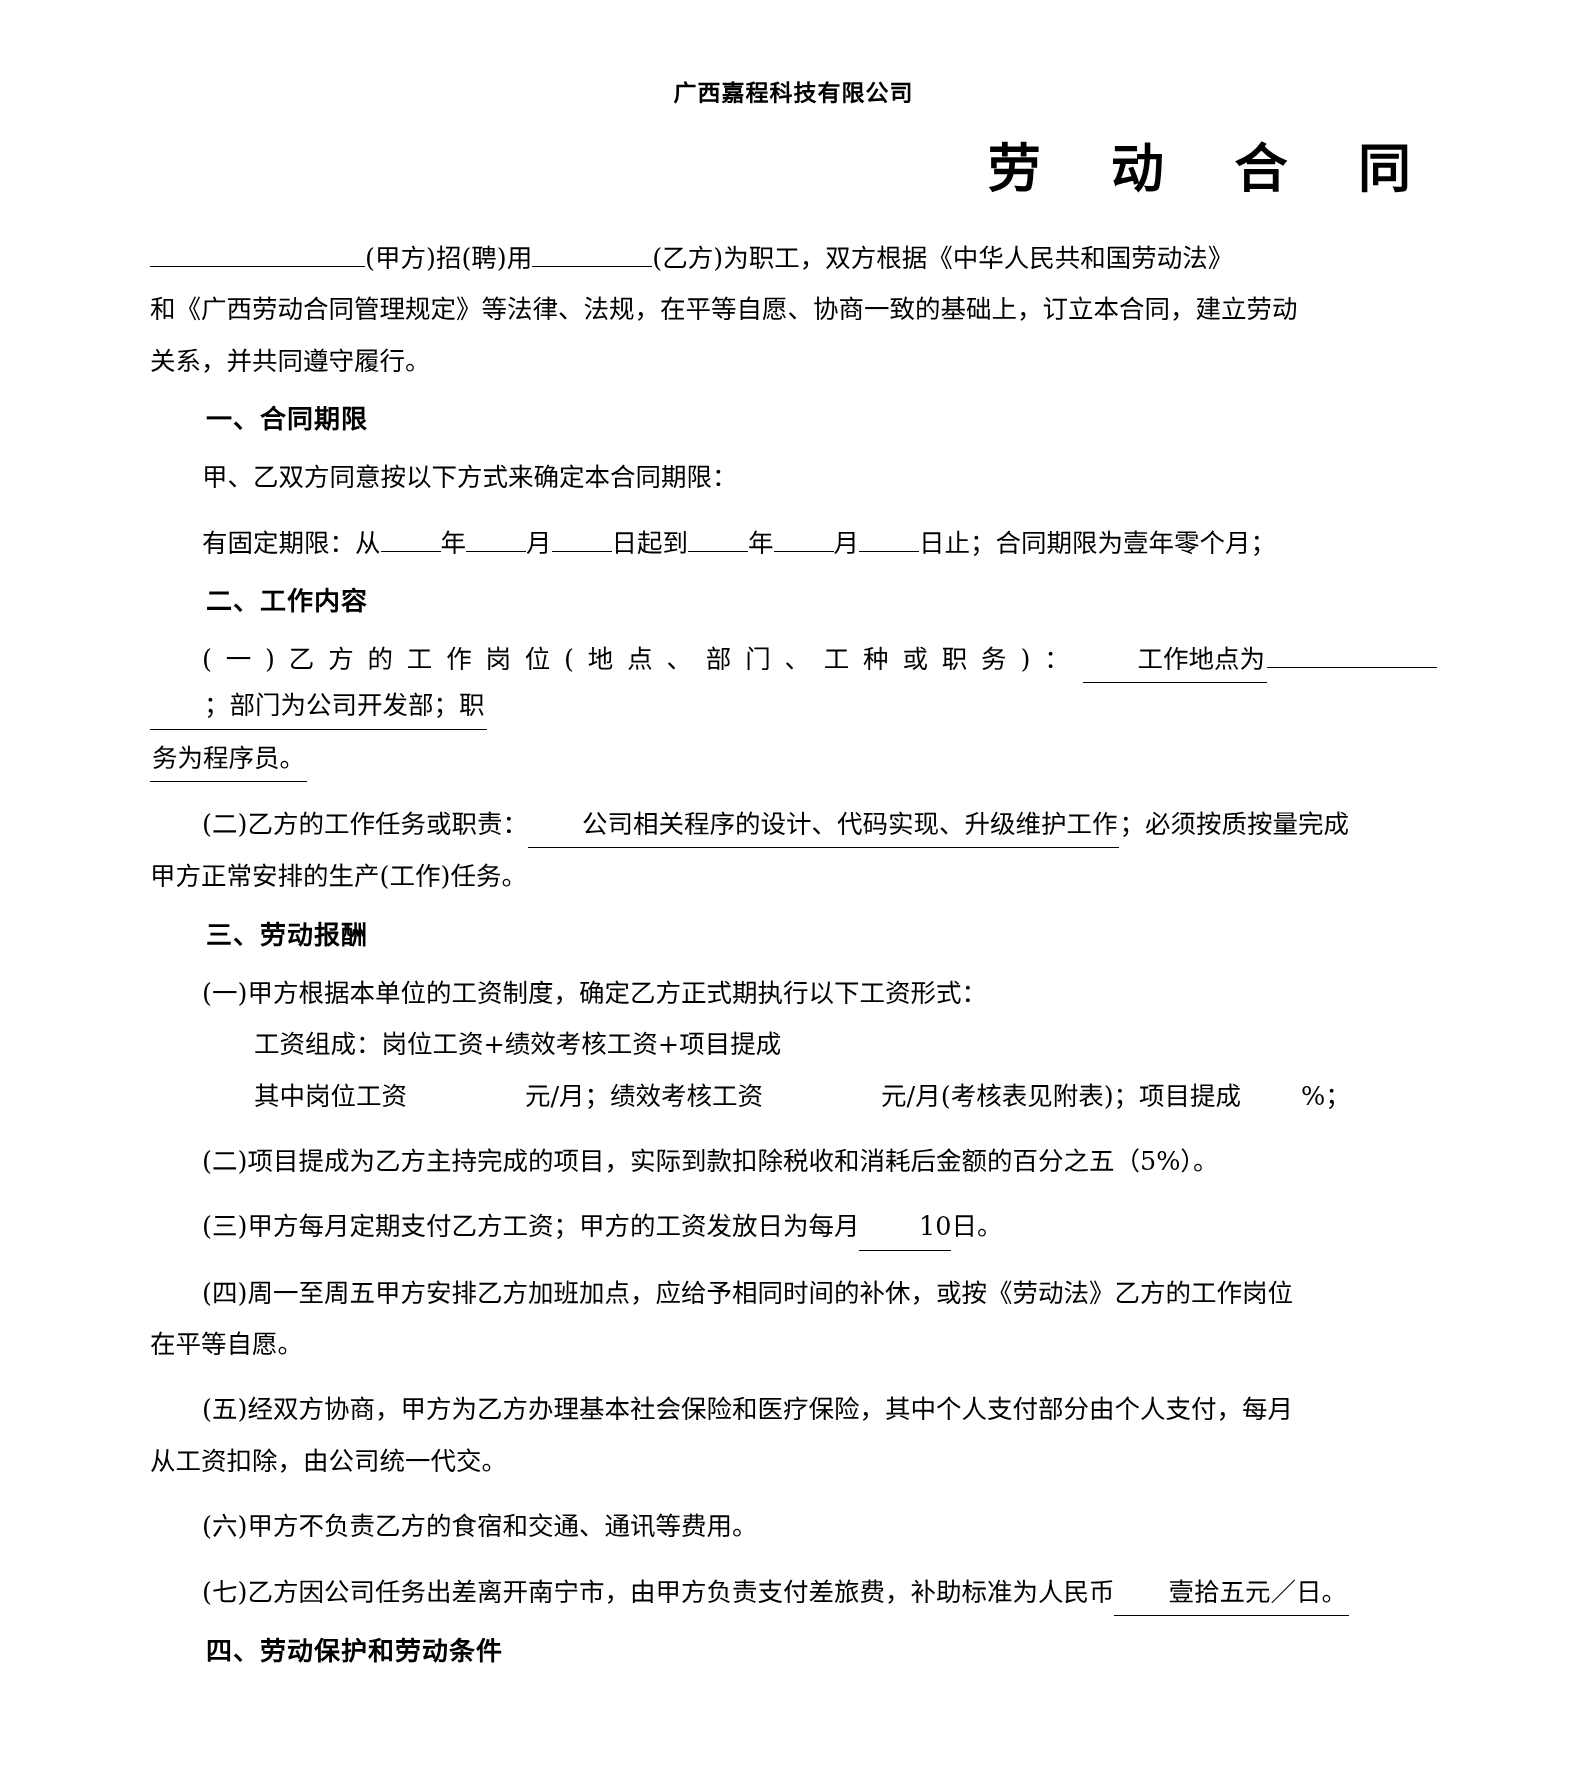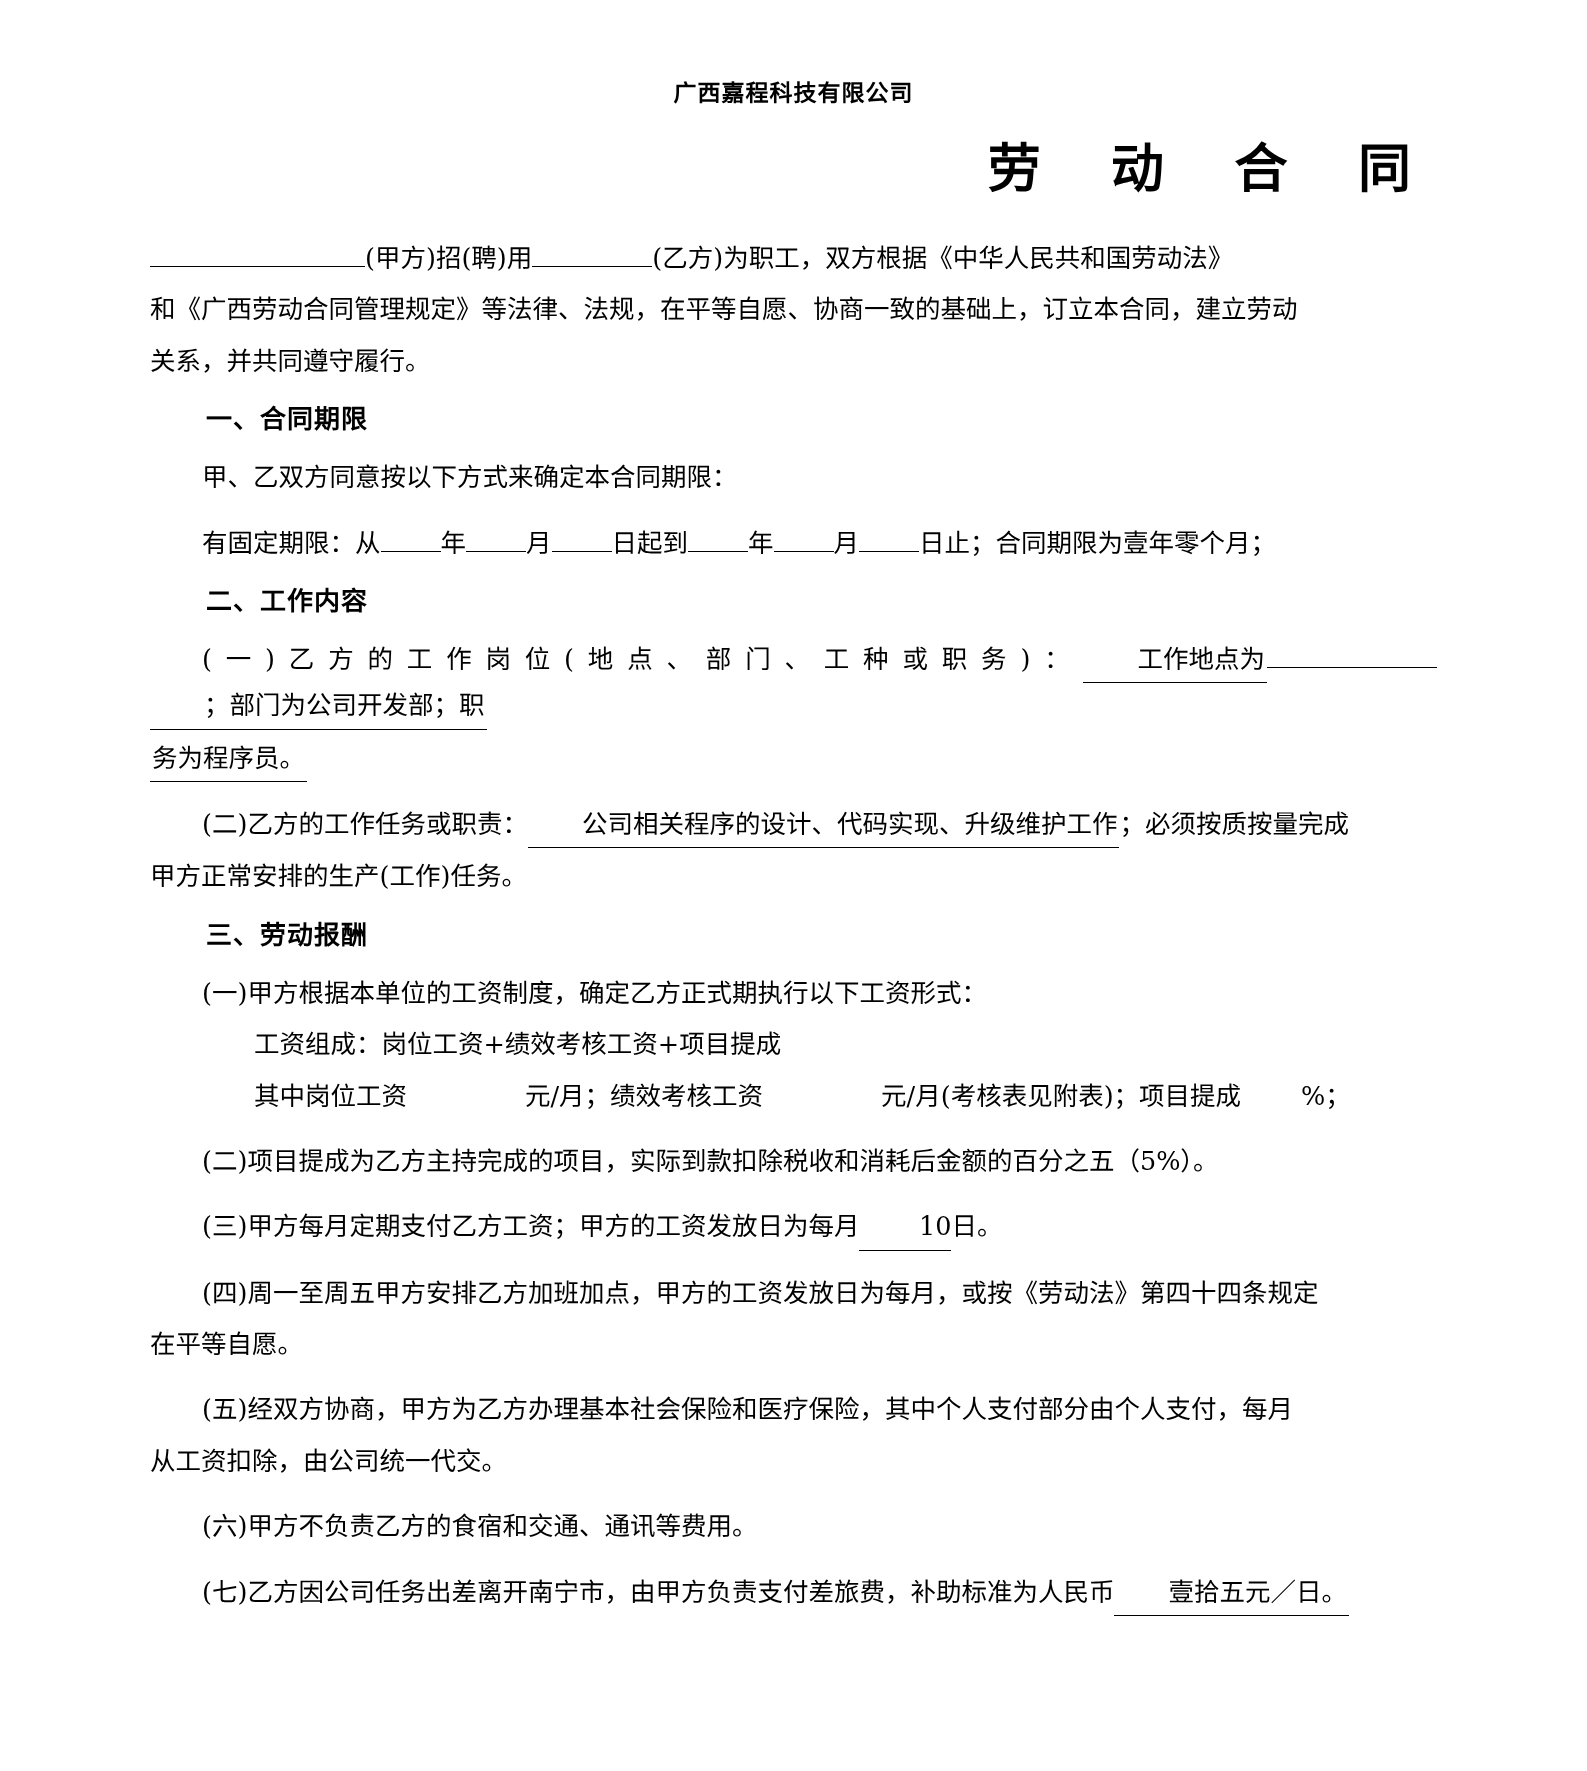--- a/index.html
+++ b/index.html
@@ -118,28 +118,29 @@
   <p class="para sub-indent">
     <span>其中岗位工资</span><span class="gap-md"></span><span>元/月；绩效考核工资</span><span class="gap-md"></span><span>元/月(考核表见附表)；项目提成</span><span class="gap-sm"></span><span>%；</span>
   </p>
   <p class="para indent2">
     <span>(二)</span><span>项目提成为乙方主持完成的项目，实际到款扣除税收和消耗后金额的百分之五（5%）。</span>
   </p>
   <p class="para indent2">
     <span>(三)</span><span>甲方每月定期支付乙方工资；甲方的工资发放日为每月</span><span class="blank b-day">10</span><span>日。</span>
   </p>
   <p class="para indent2">
-    <span>(四)</span><span>周一至周五甲方安排乙方加班加点，甲方的工资发放日为每月，或按《劳动法》第四十四条规定</span>
+    <span>(四)</span><span>周一至周五甲方安排乙方加班加点，应给予相同时间的补休，或按《劳动法》乙方的工作岗位</span>
   </p>
   <p class="para">在平等自愿。</p>
   <p class="para indent2">
     <span>(五)</span><span>经双方协商，甲方为乙方办理基本社会保险和医疗保险，其中个人支付部分由个人支付，每月</span>
   </p>
   <p class="para">从工资扣除，由公司统一代交。</p>
   <p class="para indent2">
     <span>(六)</span><span>甲方不负责乙方的食宿和交通、通讯等费用。</span>
   </p>
   <p class="para indent2">
     <span>(七)</span><span>乙方因公司任务出差离开南宁市，由甲方负责支付差旅费，补助标准为人民币</span><span class="u-sp">壹拾五元／日。</span>
   </p>
 
+  <div class="section-head">四、劳动保护和劳动条件</div>
 
 </div>
 
 </body></html>

